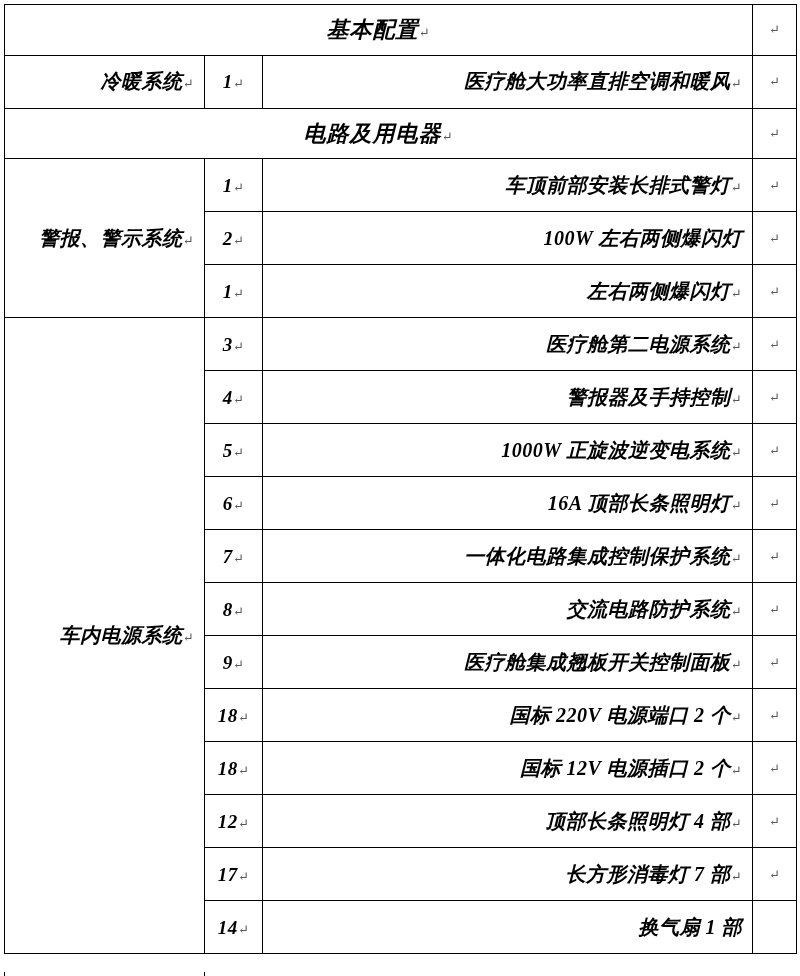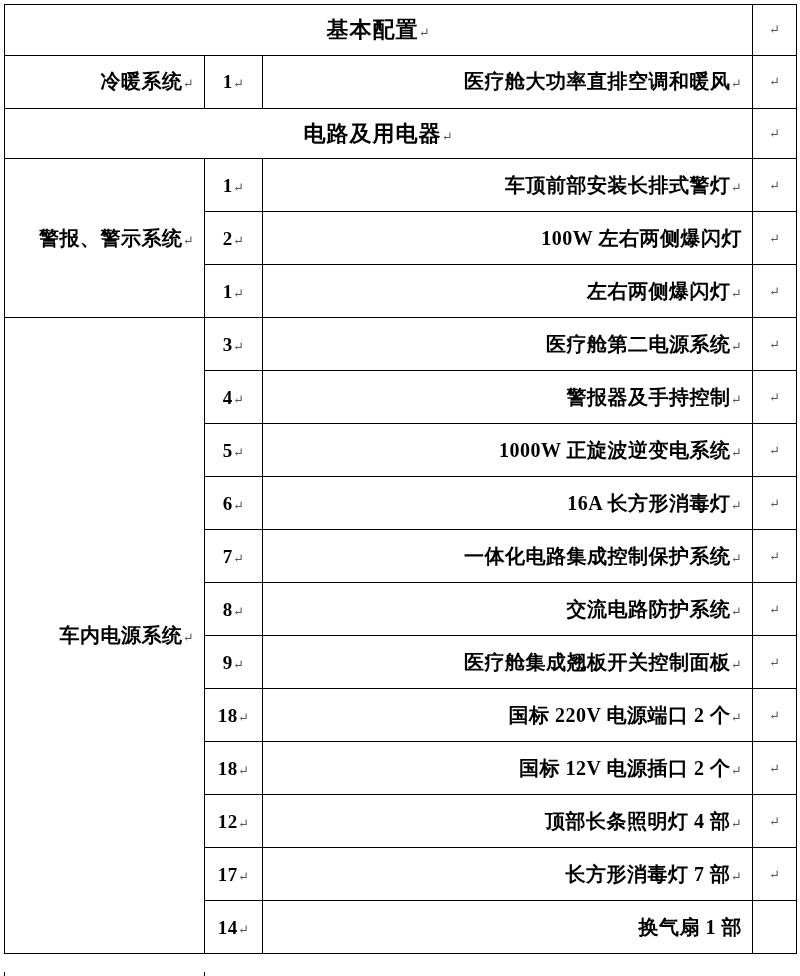--- a/index.html
+++ b/index.html
@@ -18,20 +18,21 @@
     position: relative;
     width: 800px;
     height: 976px;
     box-sizing: border-box;
   }
   table.spec {
     border-collapse: collapse;
     table-layout: fixed;
     width: 792px;
     margin: 4px 0 17px 4px;
+    font-style: italic;
   }
   table.spec td {
     border: 1px solid #000000;
     padding: 0;
     vertical-align: middle;
     background: #ffffff;
   }
   
   col.c-cat  { width: 200px; }
   col.c-num  { width:  58px; }
@@ -259,21 +260,21 @@
         </td>
       </tr>
       <tr class="row-h">
         <td class="num-cell">
           <div class="cell-inner">
             <span>6</span><span class="pilcrow">↵</span>
           </div>
         </td>
         <td class="desc-cell">
           <div class="cell-inner">
-            <span>16A 长方形消毒灯</span><span class="pilcrow">↵</span>
+            <span>16A 顶部长条照明灯</span><span class="pilcrow">↵</span>
           </div>
         </td>
         <td class="mark-cell">
           <div class="cell-inner">↵</div>
         </td>
       </tr>
       <tr class="row-h">
         <td class="num-cell">
           <div class="cell-inner">
             <span>7</span><span class="pilcrow">↵</span>

